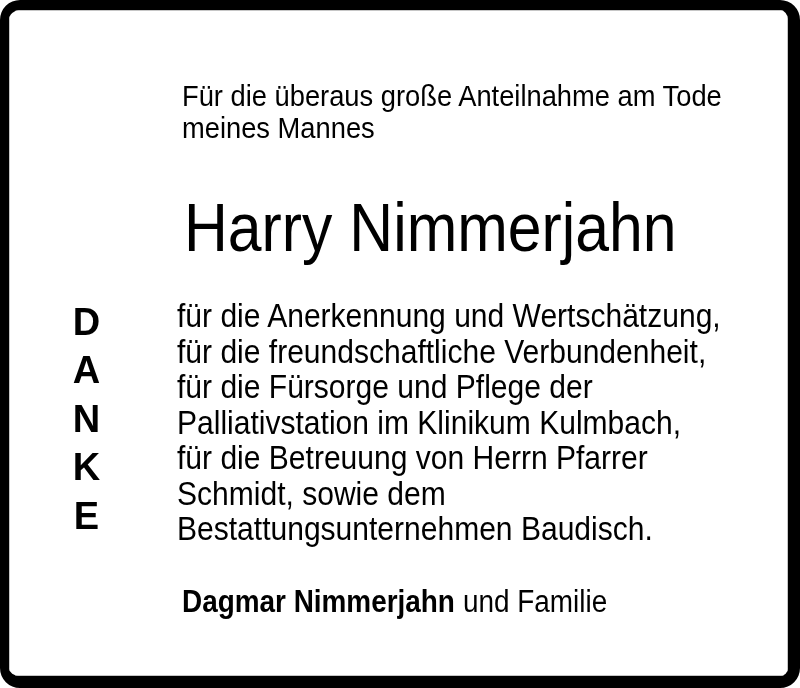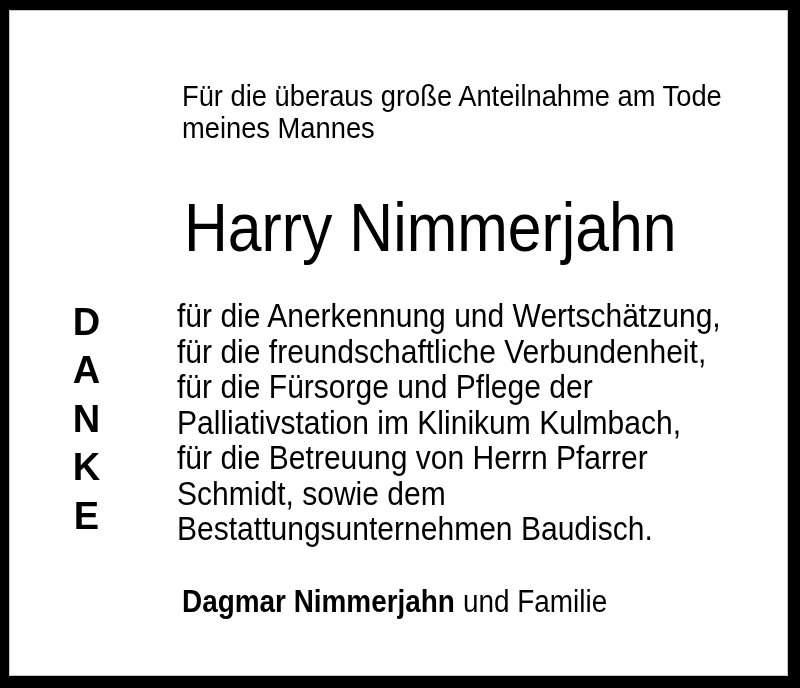--- a/index.html
+++ b/index.html
@@ -12,20 +12,21 @@
     width: 800px;
     height: 688px;
     box-sizing: border-box;
     background: var(--card, #ffffff);
     border-style: solid;
     border-color: var(--frame, #000000);
     border-width: 10px 12px 12px 9px;
     overflow: hidden;
     font-family: "Liberation Sans", "DejaVu Sans", sans-serif;
     color: var(--text, #000000);
+    border-radius: 20px;
   }
   
   .page::after {
     content: "";
     position: absolute;
     inset: 0;
     border: 1px solid var(--hairline, #c6c6c6);
     pointer-events: none;
   }
   .block {

